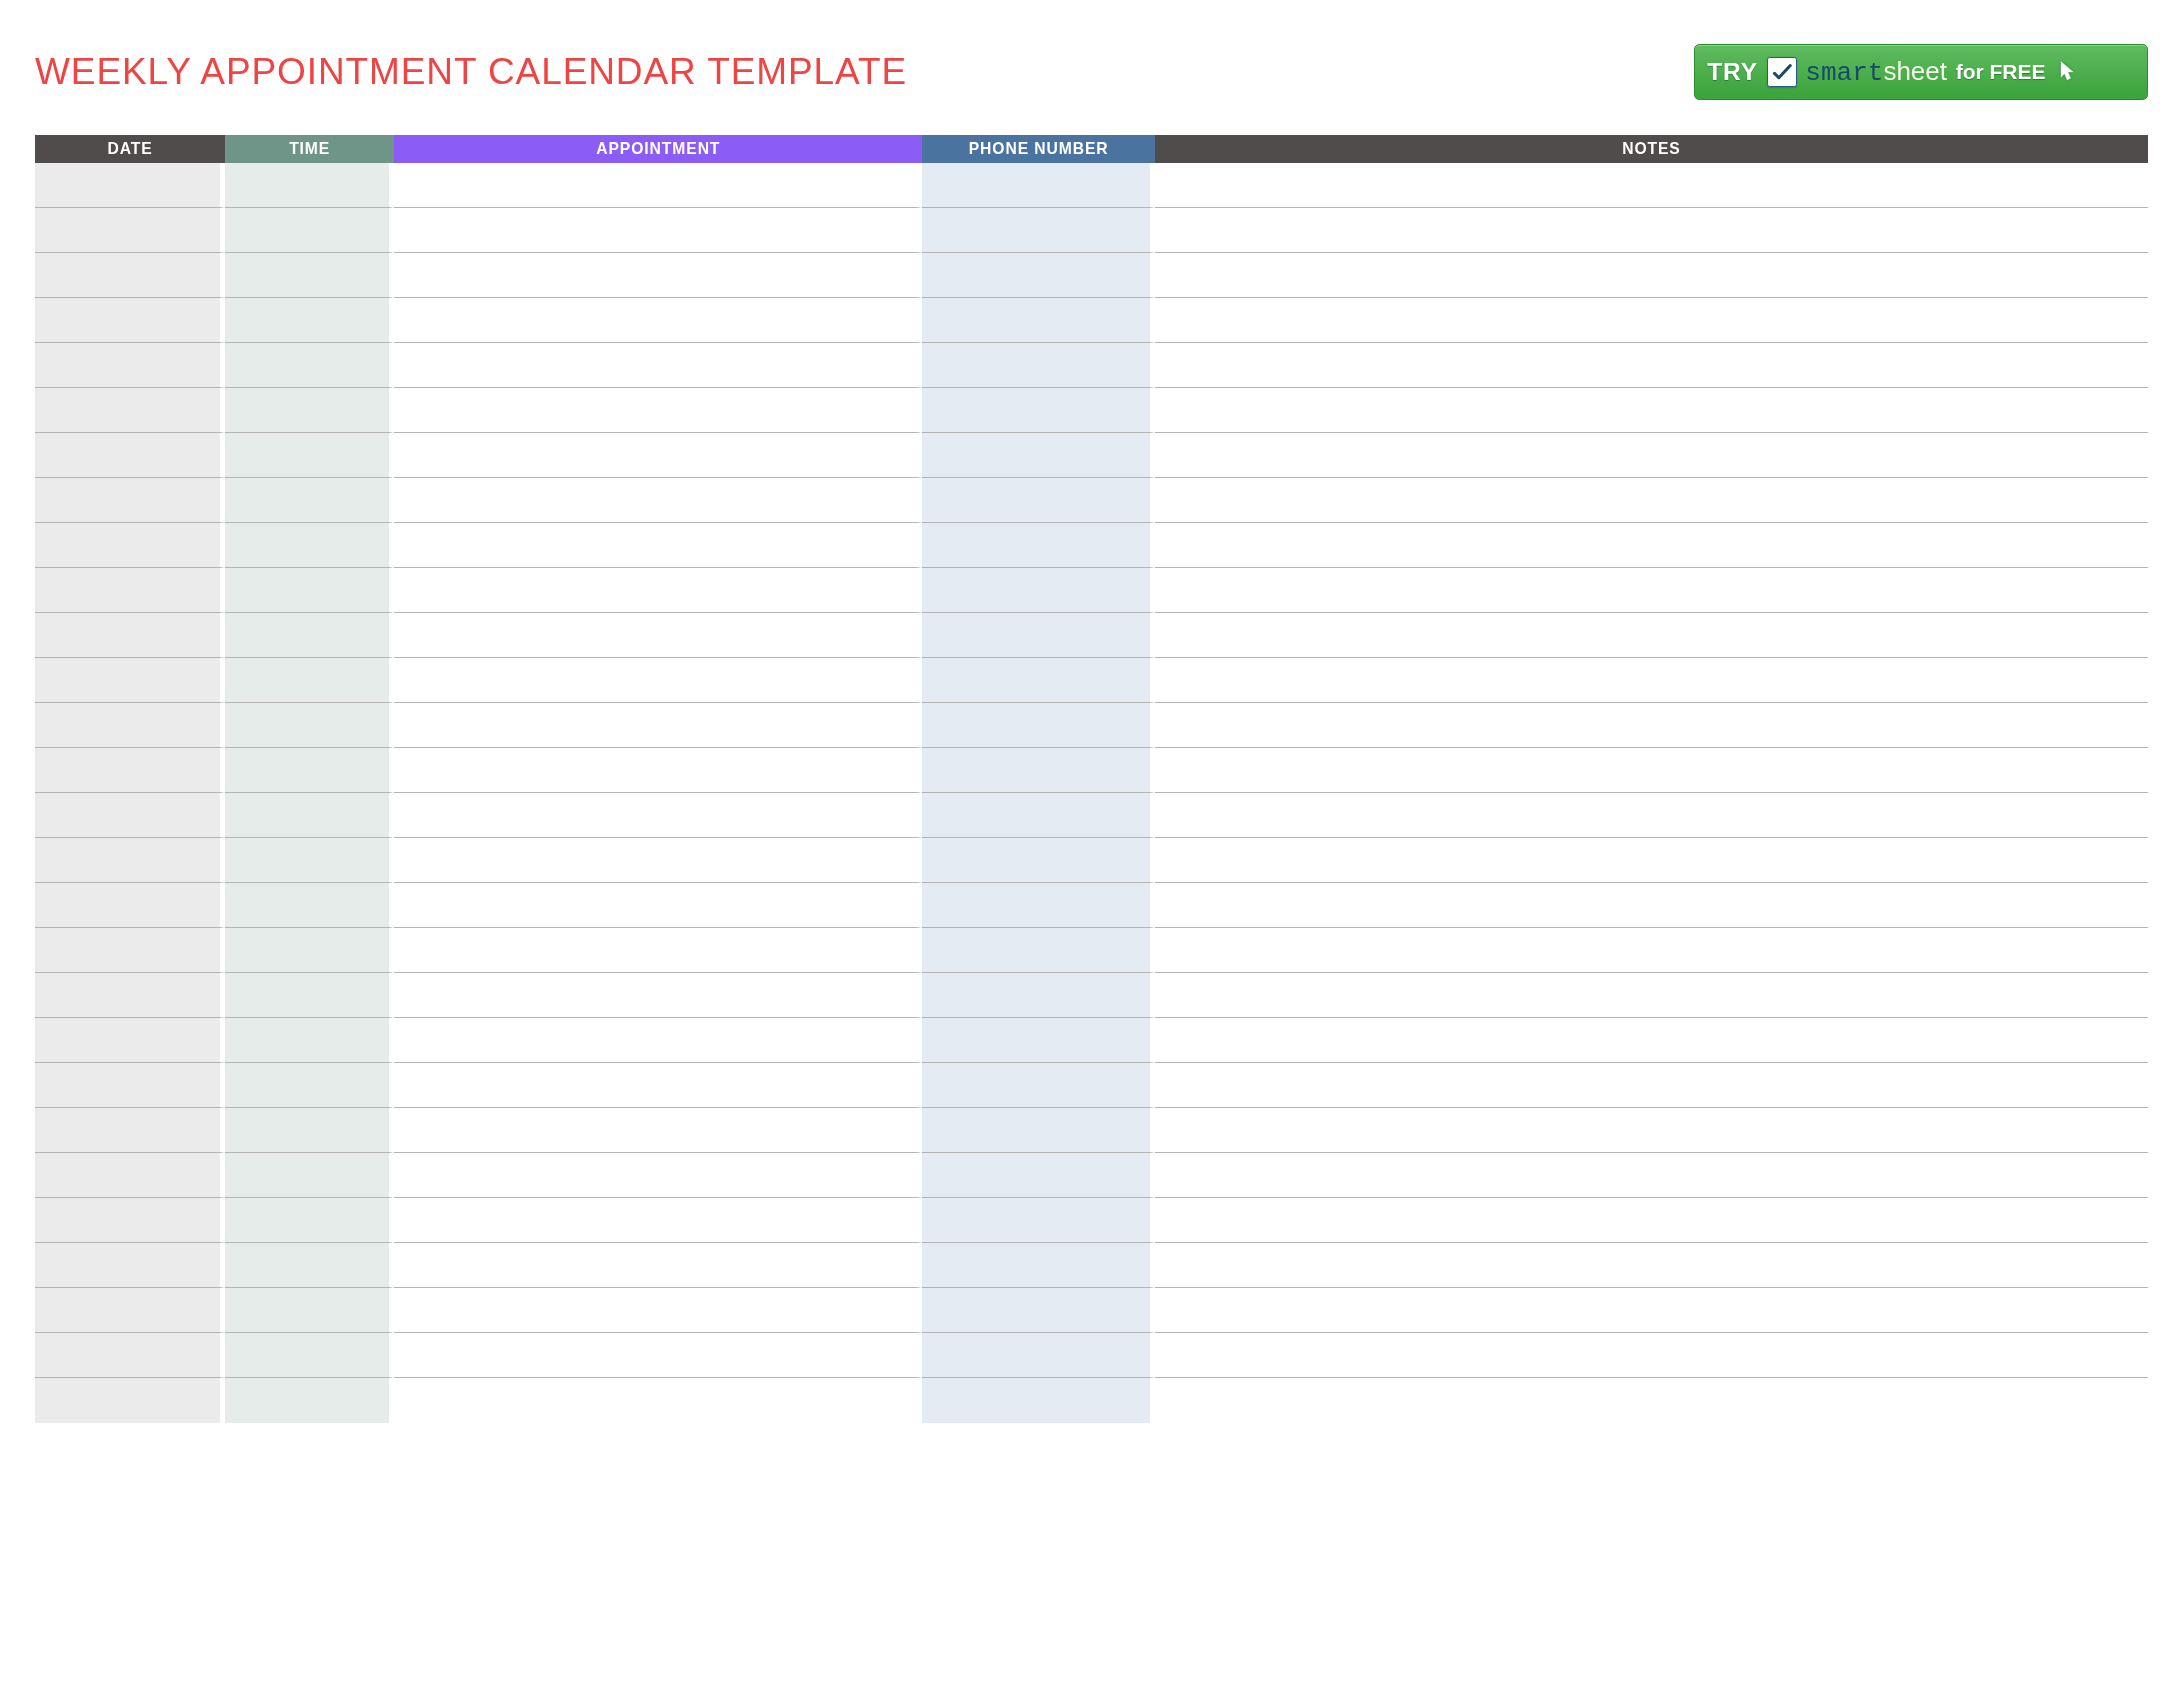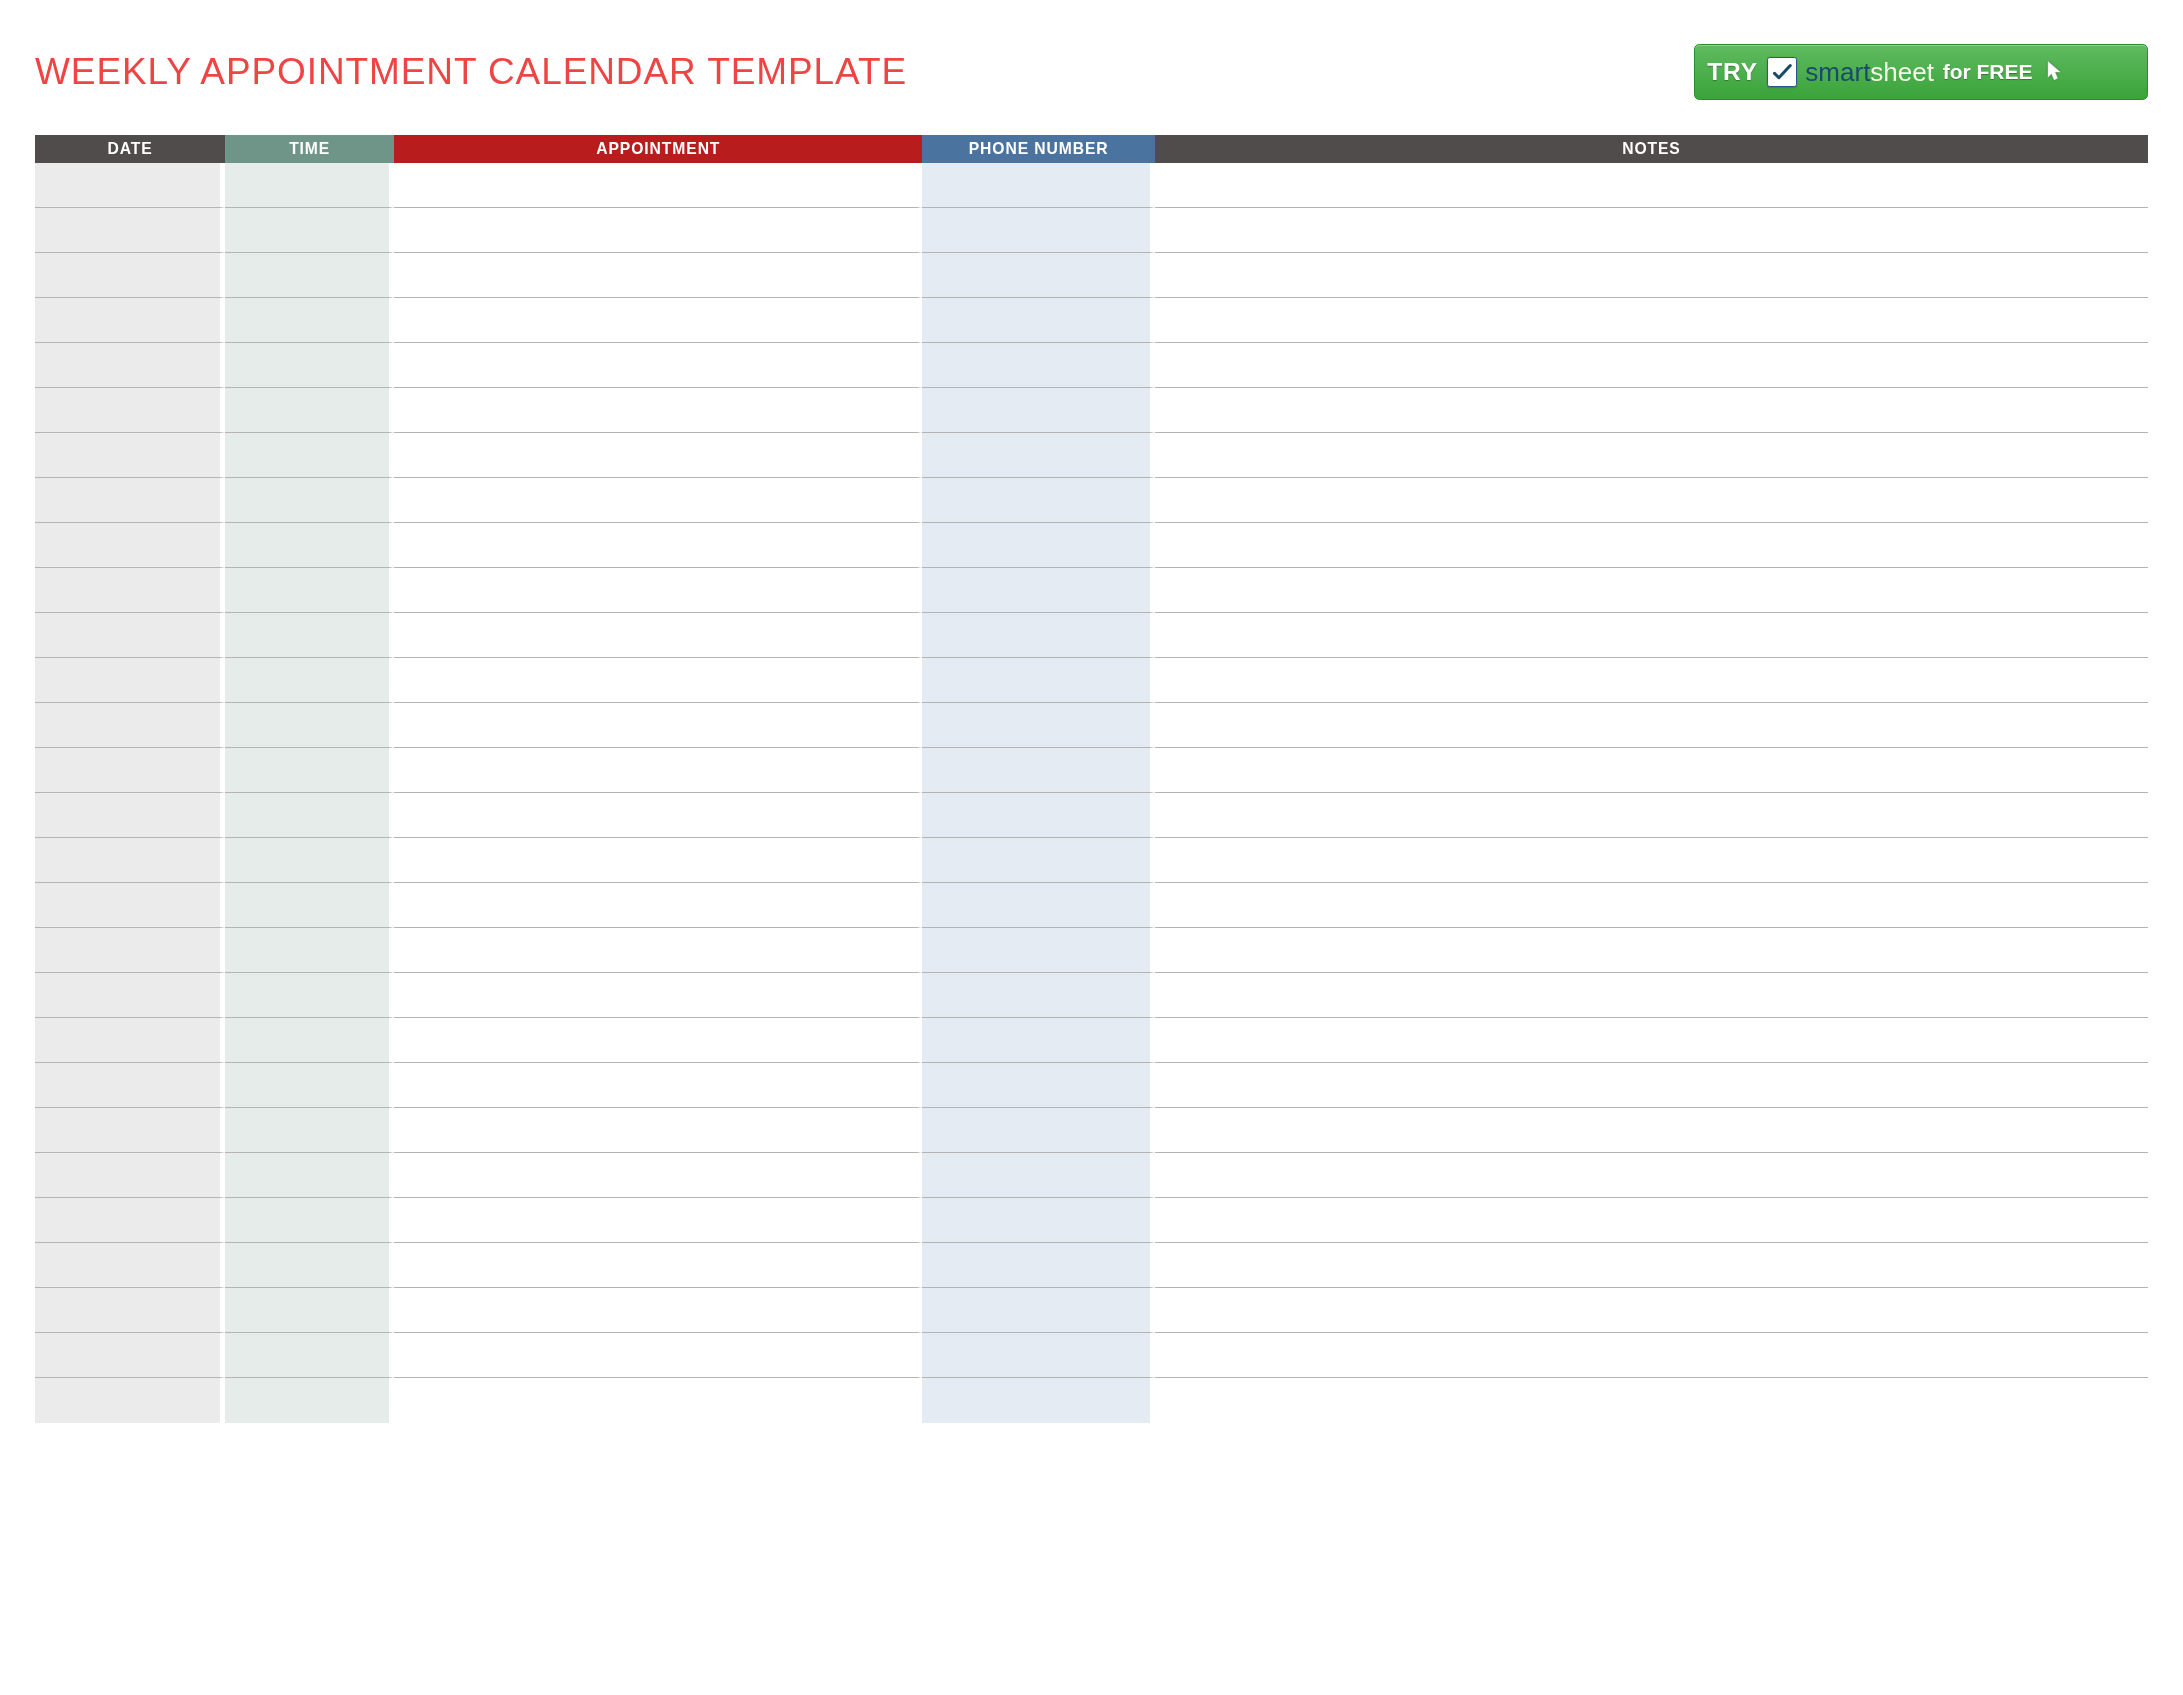--- a/index.html
+++ b/index.html
@@ -57,20 +57,21 @@
   .promo-checkbox svg { width: 21px; height: 21px; }
   .promo-logo {
     display: flex;
     align-items: baseline;
     gap: 0;
   }
   .promo-logo-smart {
     color: #1a4a6a;
     font-size: 26px;
     font-weight: 400;
+    font-family: Liberation Mono, monospace;
   }
   .promo-logo-sheet {
     color: #f5f6e8;
     font-size: 26px;
     font-weight: 300;
   }
   .promo-for-free {
     font-size: 21px;
     font-weight: 700;
     text-shadow: 0 0.9px 0.9px rgba(0,0,0,0.3);
@@ -98,21 +99,21 @@
     font-family: "Century Gothic", "Segoe UI", Arial, sans-serif;
   }
   .col-date   { width: 9%;  }
   .col-time   { width: 8%;  }
   .col-appt   { width: 25%; }
   .col-phone  { width: 11%; }
   .col-notes  { width: 47%; }
 
   th.col-date  { background: #504c4b; }
   th.col-time  { background: #6f9589; }
-  th.col-appt  { background: #b91c1c; margin-top: 40px; }
+  th.col-appt  { background: #8b5cf6; margin-top: 40px; }
   th.col-phone { background: #4a73a0; }
   th.col-notes { background: #504c4b; }
 
   .calendar-table tbody td {
     height: 45px;
     border-bottom: 0.9px solid #b4b4b4;
     padding: 0 7px;
   }
   .calendar-table tbody tr:last-child td { border-bottom: none; }
 

